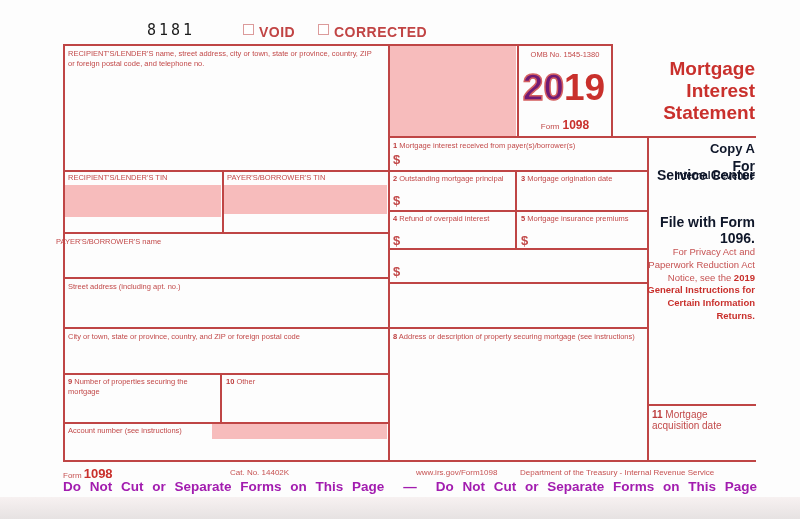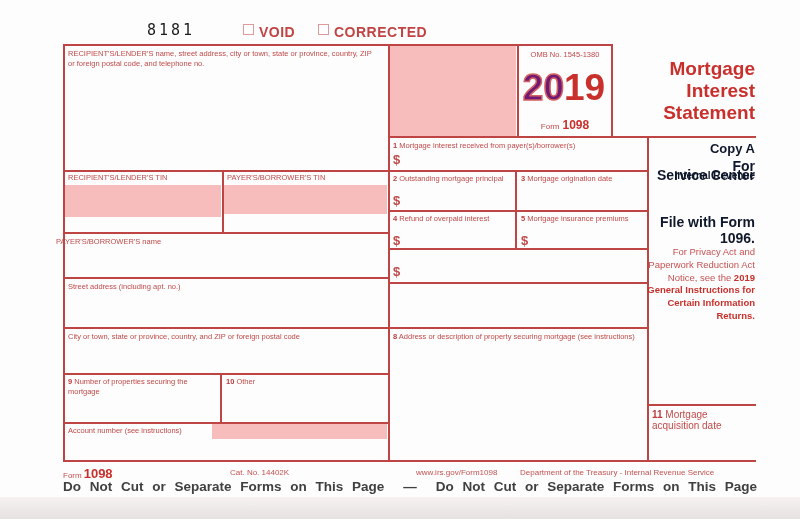--- a/index.html
+++ b/index.html
@@ -40,21 +40,21 @@
   .copy-line { position: absolute; left: 641px; width: 114px; text-align: right;
                color: #0f172a; font-weight: bold; }
   .privacy { position: absolute; left: 643px; top: 246px; width: 112px; text-align: right;
              color: #c65252; font-size: 9.5px; line-height: 12.8px; }
   .privacy b { color: #c9302c; }
   .foot { position: absolute; color: #c65252; font-size: 8px; }
   .foot-form { position: absolute; left: 63px; top: 466px; color: #c65252; font-size: 8px; }
   .foot-form b { font-size: 13px; color: #c9302c; margin-left: 2px; }
   .cutline { position: absolute; left: 63px; top: 479px; width: 694px;
              display: flex; justify-content: space-between;
-             color: #404040; font-size: 13.5px; font-weight: bold; word-spacing: 5px; }
+             color: #a21caf; font-size: 13.5px; font-weight: bold; word-spacing: 5px; }
 </style>
 </head>
 <body>
 
 <div class="page">
 
   <div class="fill" style="left:389px; top:46px; width:127px; height:91px;"></div>
   <div class="fill" style="left:65px; top:185px; width:156px; height:32px;"></div>
   <div class="fill" style="left:224px; top:185px; width:163px; height:29px;"></div>
   <div class="fill" style="left:212px; top:423px; width:175px; height:16px;"></div>

